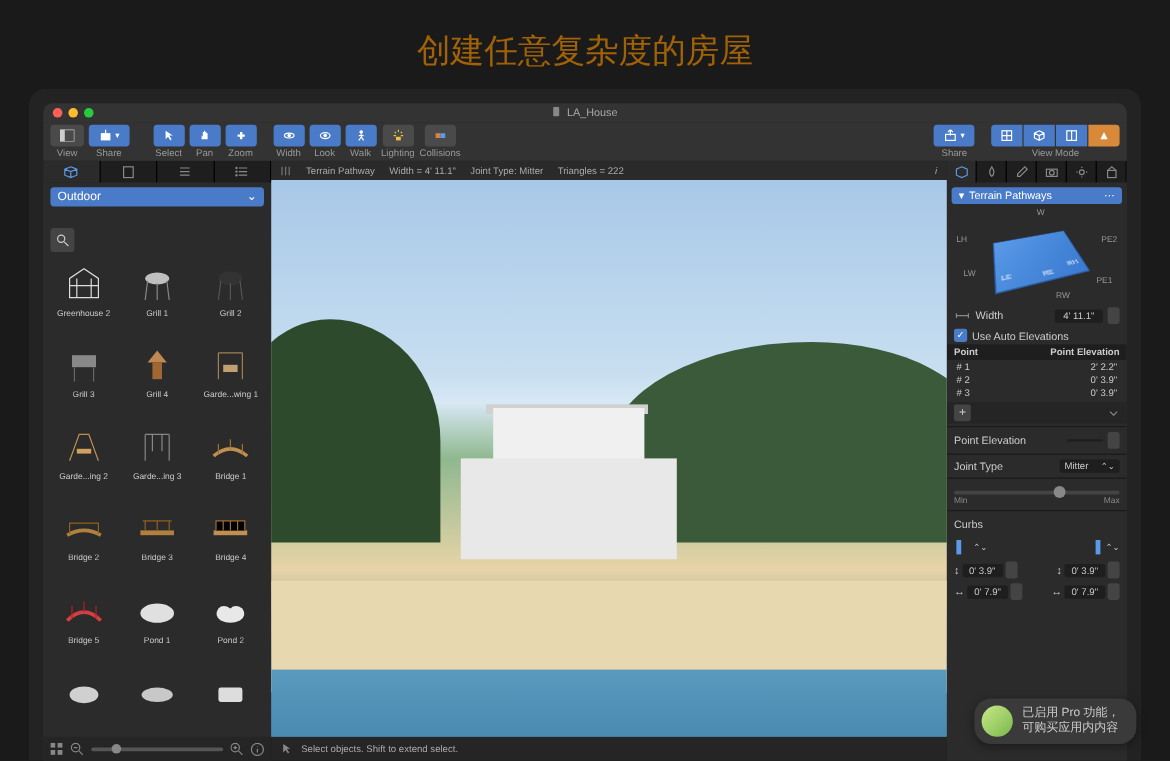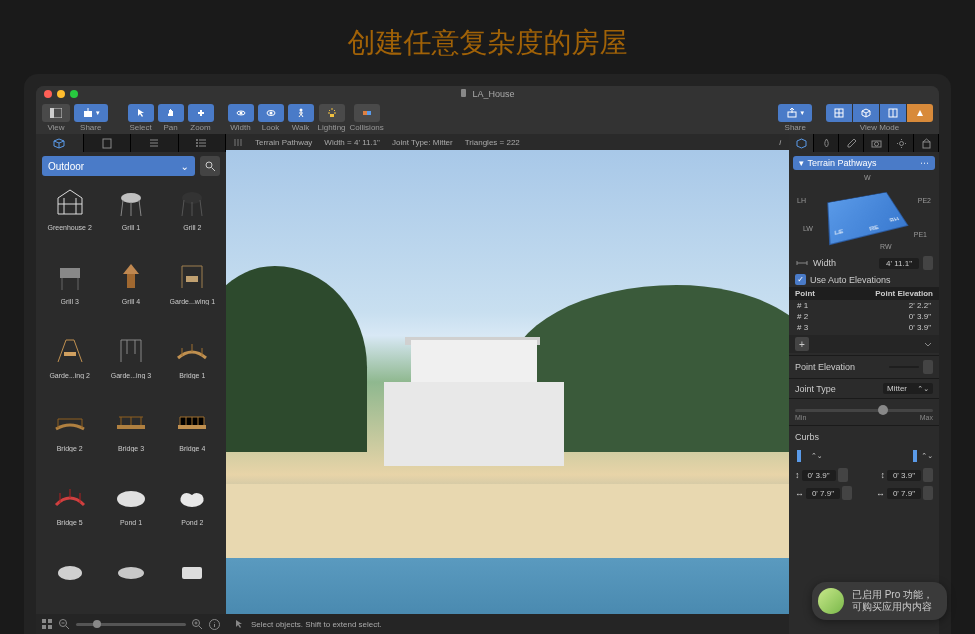--- a/index.html
+++ b/index.html
@@ -23,21 +23,21 @@
 .tb-multi .tb-btn:first-child { border-radius: 3px 0 0 3px; }
 .tb-multi .tb-btn:last-child { border-radius: 0 3px 3px 0; }
 .tb-multi .tb-btn:not(:first-child):not(:last-child) { border-radius: 0; }
 .tb-label { font-size: 8px; color: #999; margin-top: 1px; }
 .tb-spacer { flex: 1; }
 .content-row { display: flex; flex: 1; overflow: hidden; }
 .sidebar-left { width: 190px; background: #2b2b2b; display: flex; flex-direction: column; }
 .sidebar-tabs { display: flex; background: #1e1e1e; height: 18px; }
 .sidebar-tabs div { flex: 1; display: flex; align-items: center; justify-content: center; border-right: 1px solid #000; }
 .sidebar-tabs div.active { background: #2b2b2b; }
-.category-bar { display: flex; padding: 4px 6px; gap: 5px; }
+.category-bar { display: flex; padding: 4px 6px; gap: 18px; flex-direction: column; }
 .category-select { flex: 1; background: #4a7bc8; color: #fff; font-size: 10px; padding: 2px 6px; border-radius: 3px; display: flex; align-items: center; justify-content: space-between; }
 .search-btn { width: 20px; height: 20px; background: #444; border-radius: 3px; display: flex; align-items: center; justify-content: center; }
 .library-grid { flex: 1; overflow-y: auto; padding: 0 4px; display: grid; grid-template-columns: repeat(3, 1fr); gap: 2px; }
 .lib-item { display: flex; flex-direction: column; align-items: center; padding: 2px; }
 .lib-thumb { width: 50px; height: 42px; display: flex; align-items: center; justify-content: center; border-radius: 3px; }
 .lib-label { font-size: 7px; color: #ccc; text-align: center; white-space: nowrap; overflow: hidden; max-width: 54px; text-overflow: ellipsis; }
 .status-bar-left { display: flex; align-items: center; padding: 2px 6px; gap: 6px; background: #252525; height: 20px; }
 .viewport { flex: 1; display: flex; flex-direction: column; background: #1a1a1a; position: relative; justify-content: space-between; }
 .info-bar { display: flex; align-items: center; padding: 2px 8px; font-size: 8px; color: #aaa; gap: 12px; background: #2a2a2a; height: 16px; }
 .info-bar .spacer { flex: 1; }

